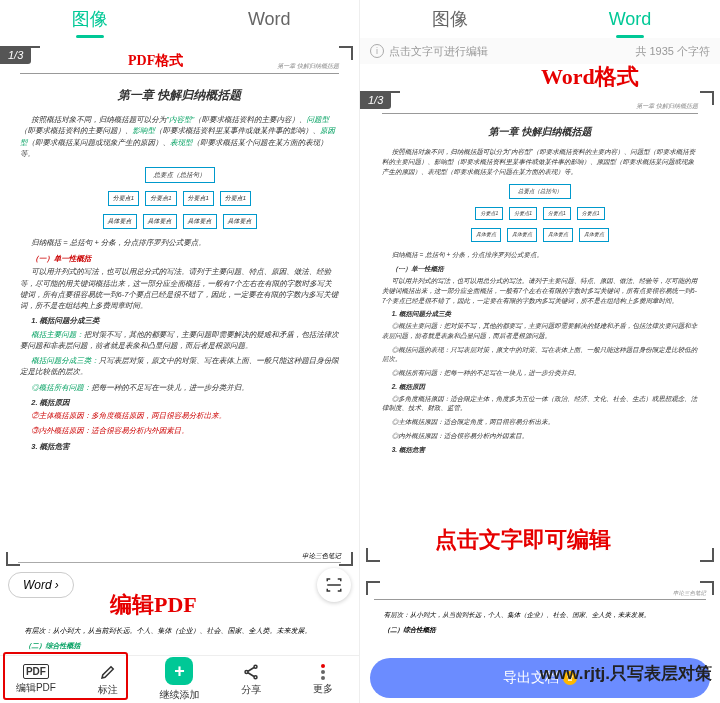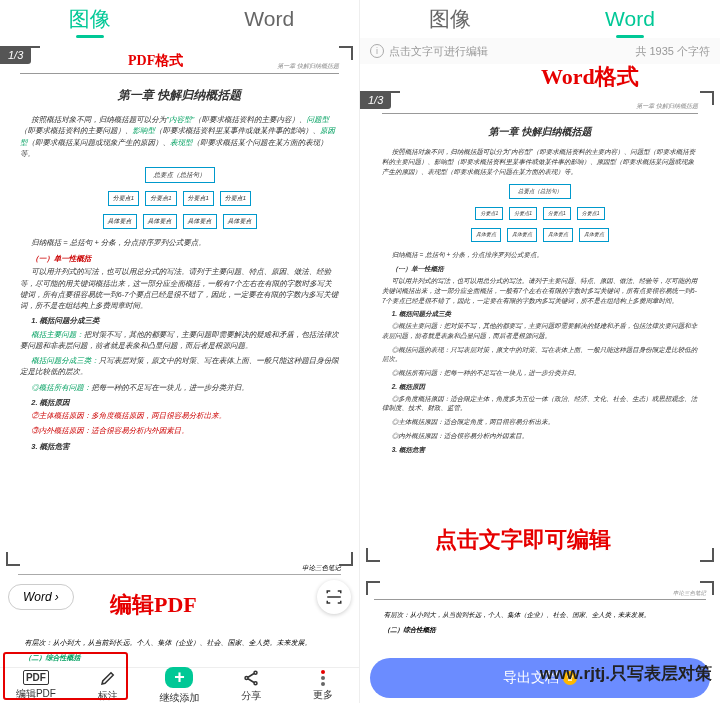--- a/index.html
+++ b/index.html
@@ -9,21 +9,21 @@
       width: 720px;
       height: 703px;
       overflow: hidden;
       position: relative;
     }
     .container { display: flex; width: 100%; height: 100%; }
     .pane { width: 50%; position: relative; display: flex; flex-direction: column; }
     .pane-left { border-right: 1px solid #eee; }
     
     .tabs { display: flex; height: 38px; background: #fff; }
-    .tab { flex: 1; text-align: center; line-height: 38px; font-size: 21px; color: #666; position: relative; }
+    .tab { flex: 1; text-align: center; line-height: 38px; font-size: 18px; color: #666; position: relative; }
     .tab.active { color: #00c896; font-weight: 500; }
     .tab.active::after {
       content: ""; position: absolute; bottom: 0; left: 50%; transform: translateX(-50%);
       width: 28px; height: 3px; background: #00c896; border-radius: 2px;
     }
     
     .info-bar { display: flex; align-items: center; height: 26px; padding: 0 10px; font-size: 11px; color: #999; background: #fafafa; }
     .info-left { display: flex; align-items: center; gap: 5px; }
     .char-count { margin-left: auto; }
     
@@ -78,21 +78,21 @@
     .scan-btn {
       margin-left: auto; width: 34px; height: 34px; border-radius: 50%;
       background: #fff; box-shadow: 0 1px 4px rgba(0,0,0,0.2);
       display: flex; align-items: center; justify-content: center;
     }
     
     .redbox { position: absolute; border: 2px solid #e60000; z-index: 40; border-radius: 3px; }
     .redbox.rb1 { bottom: 3px; left: 3px; width: 125px; height: 48px; }
     
     .bottom-bar {
-      height: 36px; display: flex; border-top: 1px solid #eee; background: #fff;
+      height: 48px; display: flex; border-top: 1px solid #eee; background: #fff;
     }
     .bb-item { flex: 1; display: flex; flex-direction: column; align-items: center; justify-content: center; font-size: 10px; color: #333; gap: 2px; }
     .bb-icon { font-size: 16px; font-weight: bold; }
     .bb-add { width: 28px; height: 28px; border-radius: 8px; background: #00c896; color: #fff; display: flex; align-items: center; justify-content: center; font-size: 18px; font-weight: bold; margin-bottom: 1px; }
     .bb-dots { display: flex; flex-direction: column; gap: 2px; align-items: center; }
     .bb-dot { width: 4px; height: 4px; border-radius: 50%; background: #666; }
     .bb-dot.red { background: #e60000; }
     
     .export-btn {
       height: 40px; margin: 5px 10px; background: #6b8cff; color: #fff;

